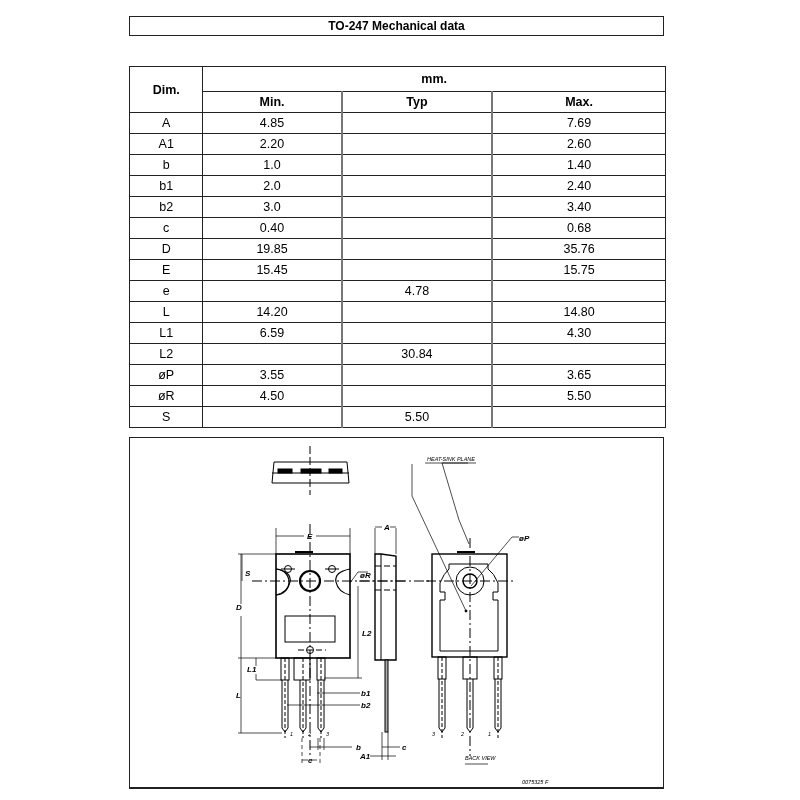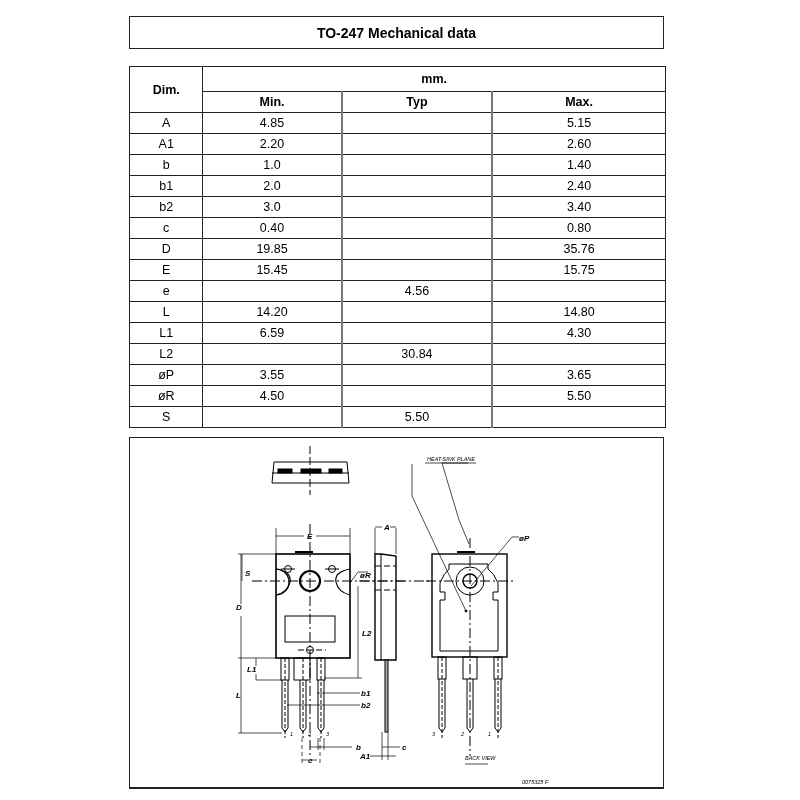--- a/index.html
+++ b/index.html
@@ -1,17 +1,17 @@
 <!DOCTYPE html>
 <html><head>
 <meta charset="utf-8">
 <style>
   html, body { margin:0; padding:0; background:#fff; }
   body { width:800px; height:800px; position:relative; overflow:hidden; font-family:"Liberation Sans", sans-serif; color:#000; }
-  .title-box { position:absolute; left:129px; top:16px; width:535px; height:33px; border:1px solid #222; box-sizing:border-box; display:flex; align-items:center; justify-content:center; font-weight:bold; font-size:14px; }
+  .title-box { position:absolute; left:129px; top:16px; width:535px; height:20px; border:1px solid #222; box-sizing:border-box; display:flex; align-items:center; justify-content:center; font-weight:bold; font-size:12px; }
   table.mech { position:absolute; left:129px; top:66px; width:537px; border-collapse:collapse; font-size:12.5px;padding-left:32px; }
   table.mech td, table.mech th { border:1px solid #222; padding:0; text-align:center; height:20px; line-height:20px; box-sizing:border-box; }
   table.mech th { font-weight:bold; font-size:12.5px; }
   table.mech th.h1 { height:21px; line-height:24px; }
   table.mech th.h2 { height:21px; line-height:18px; }
   table.mech tr.row td { height:21px; }
   table.mech .c-dim { width:74px; }
   table.mech .c-min { width:140px; }
   table.mech .c-typ { width:152px; border-left:2px solid #777; border-right:2px solid #777; }
   table.mech .c-max { width:175px; }
@@ -33,21 +33,21 @@
   </tr>
   <tr>
     <th class="c-min h2">Min.</th>
     <th class="c-typ h2">Typ</th>
     <th class="c-max h2">Max.</th>
   </tr>
   <tr class="row">
         <td class="c-dim">A</td>
         <td class="c-min">4.85</td>
         <td class="c-typ"></td>
-        <td class="c-max">5.15</td>
+        <td class="c-max">7.69</td>
       </tr>
   <tr class="row">
         <td class="c-dim">A1</td>
         <td class="c-min">2.20</td>
         <td class="c-typ"></td>
         <td class="c-max">2.60</td>
       </tr>
   <tr class="row">
         <td class="c-dim">b</td>
         <td class="c-min">1.0</td>
@@ -63,38 +63,38 @@
   <tr class="row">
         <td class="c-dim">b2</td>
         <td class="c-min">3.0</td>
         <td class="c-typ"></td>
         <td class="c-max">3.40</td>
       </tr>
   <tr class="row">
         <td class="c-dim">c</td>
         <td class="c-min">0.40</td>
         <td class="c-typ"></td>
-        <td class="c-max">0.80</td>
+        <td class="c-max">0.68</td>
       </tr>
   <tr class="row">
         <td class="c-dim">D</td>
         <td class="c-min">19.85</td>
         <td class="c-typ"></td>
         <td class="c-max">35.76</td>
       </tr>
   <tr class="row">
         <td class="c-dim">E</td>
         <td class="c-min">15.45</td>
         <td class="c-typ"></td>
         <td class="c-max">15.75</td>
       </tr>
   <tr class="row">
         <td class="c-dim">e</td>
         <td class="c-min"></td>
-        <td class="c-typ">4.56</td>
+        <td class="c-typ">4.78</td>
         <td class="c-max"></td>
       </tr>
   <tr class="row">
         <td class="c-dim">L</td>
         <td class="c-min">14.20</td>
         <td class="c-typ"></td>
         <td class="c-max">14.80</td>
       </tr>
   <tr class="row">
         <td class="c-dim">L1</td>

